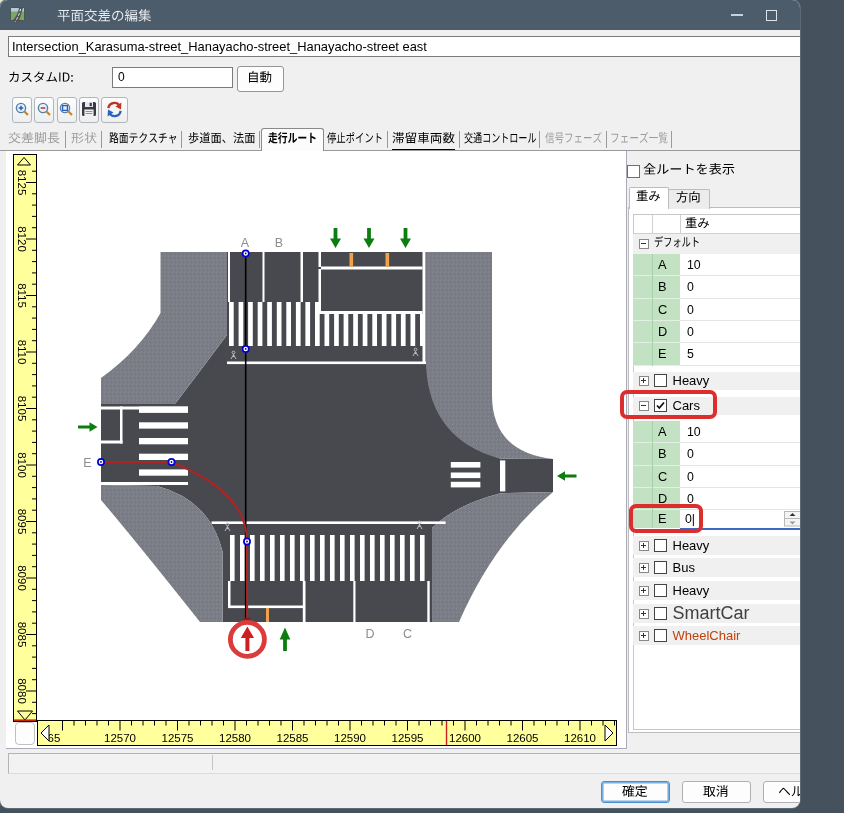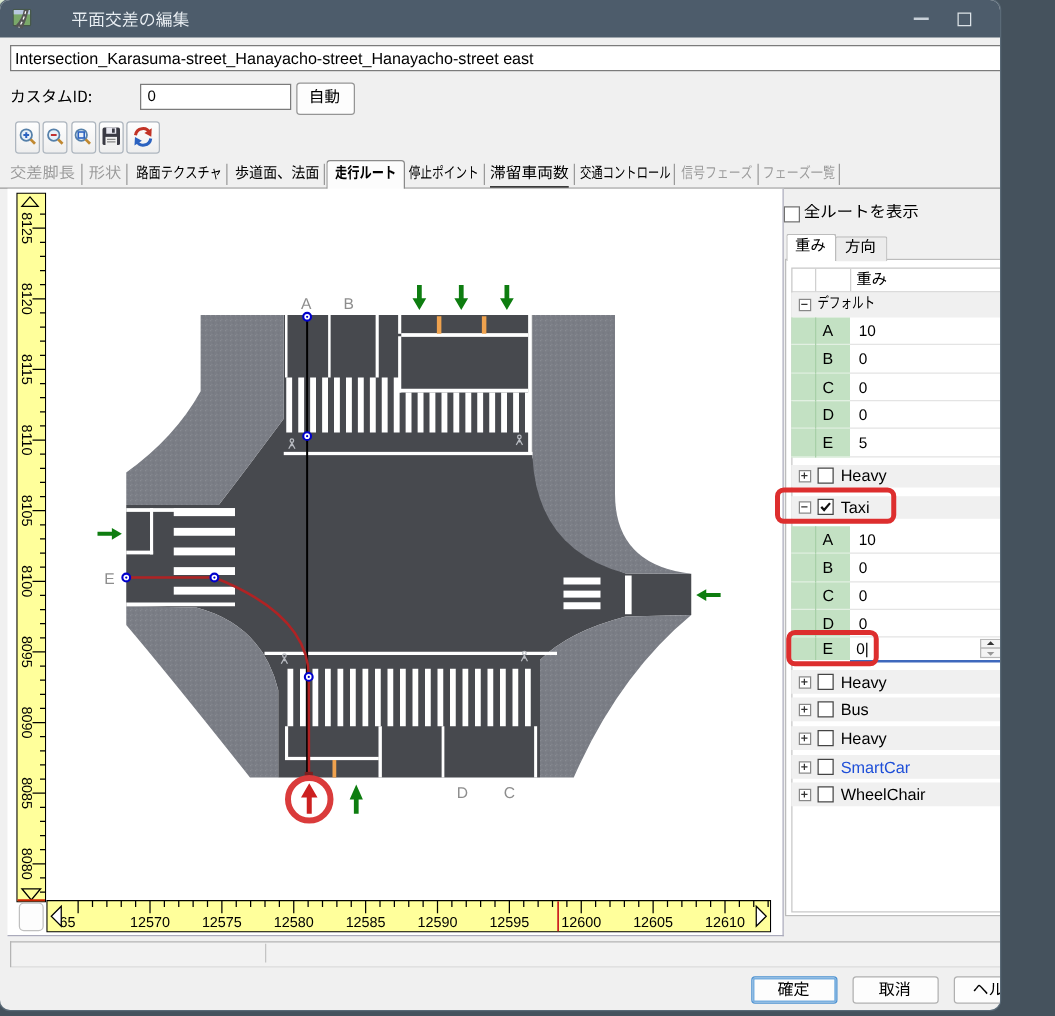--- a/index.html
+++ b/index.html
@@ -445,21 +445,21 @@
     <div class="abs" style="left:642.5px;top:378.0px;width:1px;height:5px;background:#333"></div>
     <div class="abs" style="left:653.5px;top:374.0px;width:11px;height:11px;background:#fff;border:1.4px solid #444"></div>
     <div class="abs" style="left:672.5px;top:371.5px;height:18px;line-height:18px;font-size:13px;color:#000">Heavy</div>
     <div class="abs" style="left:633px;top:396.5px;width:167.5px;height:18.5px;background:#f0f0f0"></div>
     <div class="abs" style="left:638.5px;top:401.2px;width:8px;height:8px;background:#fff;border:1px solid #888"></div>
     <div class="abs" style="left:640.5px;top:405.2px;width:5px;height:1px;background:#333"></div>
     <div class="abs" style="left:653.5px;top:399.2px;width:11px;height:11px;background:#fff;border:1.4px solid #444"></div>
     <svg class="abs" style="left:655px;top:399.8px" width="11" height="11">
 <path d="M2,5.5 L4.3,8 L9,2.5" stroke="#111" stroke-width="1.8" fill="none"></path>
     </svg>
-    <div class="abs" style="left:672.5px;top:396.5px;height:18.5px;line-height:18.5px;font-size:13px;color:#000">Taxi</div>
+    <div class="abs" style="left:672.5px;top:396.5px;height:18.5px;line-height:18.5px;font-size:13px;color:#000">Cars</div>
     <div class="abs" style="left:633px;top:420.8px;width:46.5px;height:21.4px;background:#c3e1c3;border-bottom:1px solid #e2f0e2"></div>
     <div class="abs" style="left:651.5px;top:420.8px;width:1px;height:22.4px;background:#a8d0a8"></div>
     <div class="abs" style="left:658px;top:420.8px;height:22.4px;line-height:22.4px;font-size:12.8px;color:#000">A</div>
     <div class="abs" style="left:687px;top:420.8px;height:22.4px;line-height:22.4px;font-size:12.3px;color:#000">10</div>
     <div class="abs" style="left:679.5px;top:442.2px;width:121.0px;height:1px;background:#e4e4e4"></div>
     <div class="abs" style="left:633px;top:443.2px;width:46.5px;height:21.4px;background:#c3e1c3;border-bottom:1px solid #e2f0e2"></div>
     <div class="abs" style="left:651.5px;top:443.2px;width:1px;height:22.4px;background:#a8d0a8"></div>
     <div class="abs" style="left:658px;top:443.2px;height:22.4px;line-height:22.4px;font-size:12.8px;color:#000">B</div>
     <div class="abs" style="left:687px;top:443.2px;height:22.4px;line-height:22.4px;font-size:12.3px;color:#000">0</div>
     <div class="abs" style="left:679.5px;top:464.6px;width:121.0px;height:1px;background:#e4e4e4"></div>
@@ -500,27 +500,27 @@
     <div class="abs" style="left:638.5px;top:585.9px;width:8px;height:8px;background:#fff;border:1px solid #888"></div>
     <div class="abs" style="left:640.5px;top:589.9px;width:5px;height:1px;background:#333"></div>
     <div class="abs" style="left:642.5px;top:587.9px;width:1px;height:5px;background:#333"></div>
     <div class="abs" style="left:653.5px;top:583.9px;width:11px;height:11px;background:#fff;border:1.4px solid #444"></div>
     <div class="abs" style="left:672.5px;top:580.9px;height:19px;line-height:19px;font-size:13px;color:#000">Heavy</div>
     <div class="abs" style="left:633px;top:603.6px;width:167.5px;height:19px;background:#f0f0f0"></div>
     <div class="abs" style="left:638.5px;top:608.6px;width:8px;height:8px;background:#fff;border:1px solid #888"></div>
     <div class="abs" style="left:640.5px;top:612.6px;width:5px;height:1px;background:#333"></div>
     <div class="abs" style="left:642.5px;top:610.6px;width:1px;height:5px;background:#333"></div>
     <div class="abs" style="left:653.5px;top:606.6px;width:11px;height:11px;background:#fff;border:1.4px solid #444"></div>
-    <div class="abs" style="left:672.5px;top:603.6px;height:19px;line-height:19px;font-size:13px;color:#1d4ed8">SmartCar</div>
+    <div class="abs" style="left:672.5px;top:603.6px;height:19px;line-height:19px;font-size:18px;color:#404040">SmartCar</div>
     <div class="abs" style="left:633px;top:626.3px;width:167.5px;height:19px;background:#f0f0f0"></div>
     <div class="abs" style="left:638.5px;top:631.3px;width:8px;height:8px;background:#fff;border:1px solid #888"></div>
     <div class="abs" style="left:640.5px;top:635.3px;width:5px;height:1px;background:#333"></div>
     <div class="abs" style="left:642.5px;top:633.3px;width:1px;height:5px;background:#333"></div>
     <div class="abs" style="left:653.5px;top:629.3px;width:11px;height:11px;background:#fff;border:1.4px solid #444"></div>
-    <div class="abs" style="left:672.5px;top:626.3px;height:19px;line-height:19px;font-size:13px;color:#000000">WheelChair</div>
+    <div class="abs" style="left:672.5px;top:626.3px;height:19px;line-height:19px;font-size:13px;color:#c2410c">WheelChair</div>
     <div class="abs" style="left:620px;top:390px;width:89px;height:21px;border:4.6px solid #dd2e2e;border-radius:7px"></div>
     <div class="abs" style="left:629px;top:503.5px;width:66px;height:21px;border:4.6px solid #dd2e2e;border-radius:7px"></div>
     <div class="abs" style="left:8px;top:753px;width:808px;height:19px;background:#f2f2f2;border:1px solid #b4b4b4;border-bottom-color:#dcdcdc"></div>
     <div class="abs" style="left:212px;top:755px;width:1px;height:15px;background:#c4c4c4"></div>
     <div class="abs" style="left:601px;top:781px;width:67px;height:20px;background:#fdfdfd;border:1px solid #4a90d0;border-radius:3px;box-shadow:inset 0 0 0 1.6px #7ab0e0"></div>
     <svg style="position:absolute;left:622.2px;top:785.0px;overflow:visible" width="28" height="17">
       <path d="M6.7 6.3H11.7V7.1H6.7ZM6.7 8.4H11.7V9.2H6.7ZM6.7 10.5H12.3V11.3H6.7ZM5.2 1.4H12.2V3.6H11.4V2.3H6.1V3.6H5.2ZM8.8 4.8H9.7V11.0H8.8ZM7.0 4.2H11.9V5.0H7.0V11.9H6.1V5.0L6.9 4.2ZM8.2 0.1 9.1 0.3Q8.6 2.2 7.7 3.8Q6.7 5.4 5.4 6.4Q5.4 6.3 5.2 6.2Q5.1 6.0 5.0 5.9Q4.8 5.8 4.7 5.7Q6.0 4.8 6.9 3.3Q7.8 1.9 8.2 0.1ZM9.6 2.7 10.5 2.9Q10.2 3.4 10.0 3.9Q9.8 4.4 9.5 4.7L8.8 4.5Q9.0 4.2 9.2 3.6Q9.4 3.1 9.6 2.7ZM0.7 1.0H5.2V1.9H0.7ZM2.0 4.7H4.9V10.3H2.0V9.5H4.0V5.6H2.0ZM2.2 1.4 3.1 1.5Q2.9 2.9 2.6 4.2Q2.3 5.4 1.9 6.5Q1.4 7.6 0.9 8.4Q0.8 8.3 0.7 8.2Q0.6 8.0 0.5 7.8Q0.4 7.6 0.3 7.5Q0.8 6.8 1.2 5.8Q1.5 4.9 1.8 3.7Q2.0 2.6 2.2 1.4ZM1.6 4.7H2.4V11.3H1.6Z M15.5 4.0H23.0V5.0H15.5ZM19.2 7.1H23.5V8.0H19.2ZM18.7 4.5H19.7V11.0L18.7 10.9ZM15.6 6.1 16.6 6.2Q16.4 8.1 15.7 9.6Q15.1 11.0 14.0 12.0Q14.0 11.9 13.8 11.8Q13.7 11.6 13.5 11.5Q13.4 11.4 13.2 11.3Q14.3 10.5 14.9 9.1Q15.4 7.8 15.6 6.1ZM16.3 7.7Q16.6 8.7 17.1 9.3Q17.7 9.9 18.4 10.2Q19.1 10.5 19.9 10.6Q20.8 10.8 21.8 10.8Q21.9 10.8 22.2 10.8Q22.5 10.8 22.9 10.8Q23.3 10.8 23.8 10.8Q24.2 10.8 24.5 10.8Q24.9 10.8 25.1 10.8Q25.0 10.9 24.9 11.0Q24.8 11.2 24.8 11.4Q24.7 11.6 24.7 11.7H24.1H21.7Q20.6 11.7 19.6 11.6Q18.6 11.4 17.9 11.0Q17.1 10.6 16.5 9.9Q15.9 9.2 15.5 8.0ZM18.7 0.1H19.7V2.2H18.7ZM13.8 1.6H24.6V4.4H23.6V2.5H14.8V4.4H13.8Z" fill="#000"></path>
     </svg>
     <div class="abs" style="left:682px;top:781px;width:67px;height:20px;background:#fdfdfd;border:1px solid #b0b0b0;border-radius:3px"></div>
     <svg style="position:absolute;left:703.2px;top:785.0px;overflow:visible" width="28" height="17">

